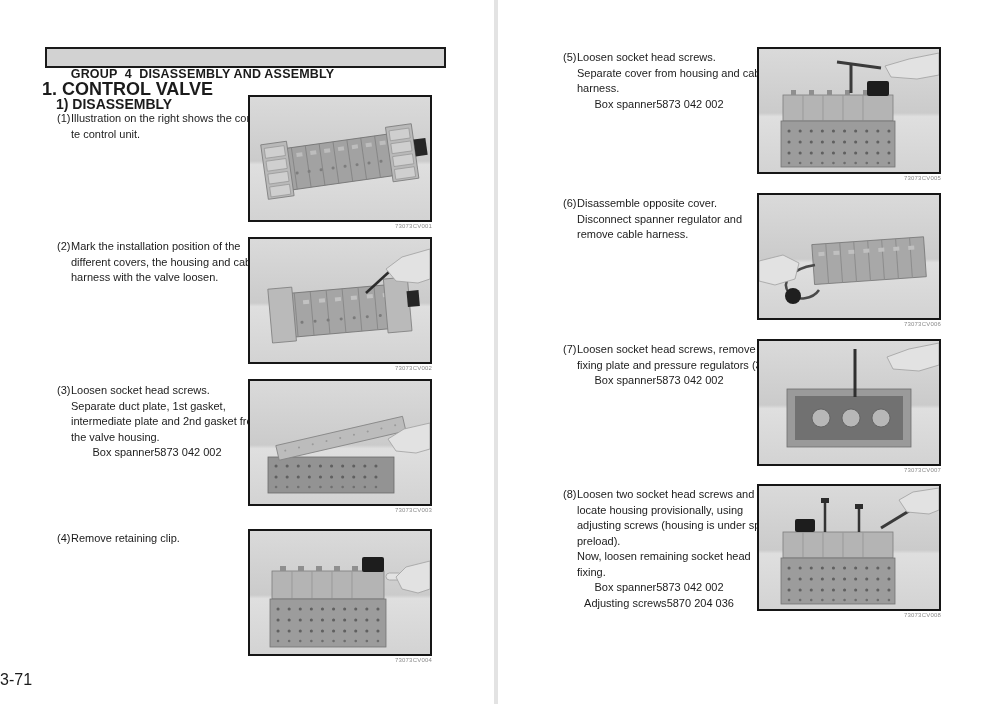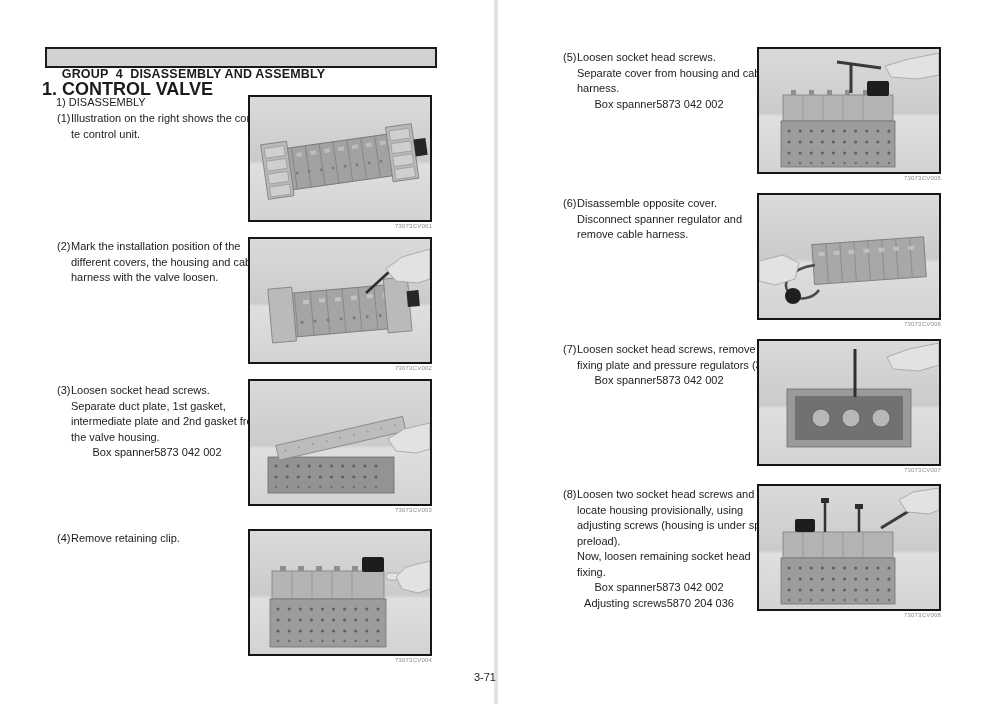--- a/index.html
+++ b/index.html
@@ -6,41 +6,41 @@
   body{
     width:991px;height:704px;position:relative;overflow:hidden;
     background:#ffffff;color:#1b1b1b;
     font-family:"Liberation Sans", sans-serif;
   }
   .divider{position:absolute;left:494px;top:0;width:4px;height:704px;background:#e3e3e3}
 
   .header-box{
     position:absolute;left:45px;top:47px;width:388px;height:17px;
     background:#d2d2d2;border:2px solid #1a1a1a;
-    font-weight:bold;font-size:12.5px;line-height:17px;
+    font-weight:bold;font-size:12.5px;line-height:17px;padding-left:9px;
     white-space:pre;letter-spacing:.2px;
   }
   .section-title{position:absolute;left:42px;top:79px;font-weight:bold;font-size:18px;white-space:pre}
-  .subsection-title{position:absolute;left:56px;top:96px;font-weight:normal;font-size:11px}
+  .subsection-title{position:absolute;left:56px;top:96px;font-weight:bold;font-size:14px}
 
   .step-num{position:absolute;font-size:11px;line-height:15.5px}
   .step-body{position:absolute;font-size:11px;line-height:15.5px}
   .step-body .line{white-space:nowrap}
   .tool-row{display:flex;justify-content:center;white-space:nowrap}
 
   .photo-wrap{position:absolute;width:184px}
   .photo{
     width:180px;height:123px;border:2px solid #161616;
     background:linear-gradient(180deg,#dadada 0%,#cbcbcb 52%,#dfdfdf 55%,#d3d3d3 100%);
     overflow:hidden;
   }
   .photo svg{display:block;width:180px;height:123px}
   .caption{font-size:6px;color:#8a8a8a;text-align:right;margin-top:1px;letter-spacing:.2px}
 
-  .page-number{position:absolute;top:671px;font-size:11px;text-align:right}
+  .page-number{position:absolute;top:671px;font-size:16px;text-align:left}
   .page-number.left{left:0;width:496px}
   .page-number.right{left:496px;width:495px}
 </style>
 </head>
 <body>
 
 <div style="position:absolute;inset:0">
 
   <div class="divider"></div>
 

